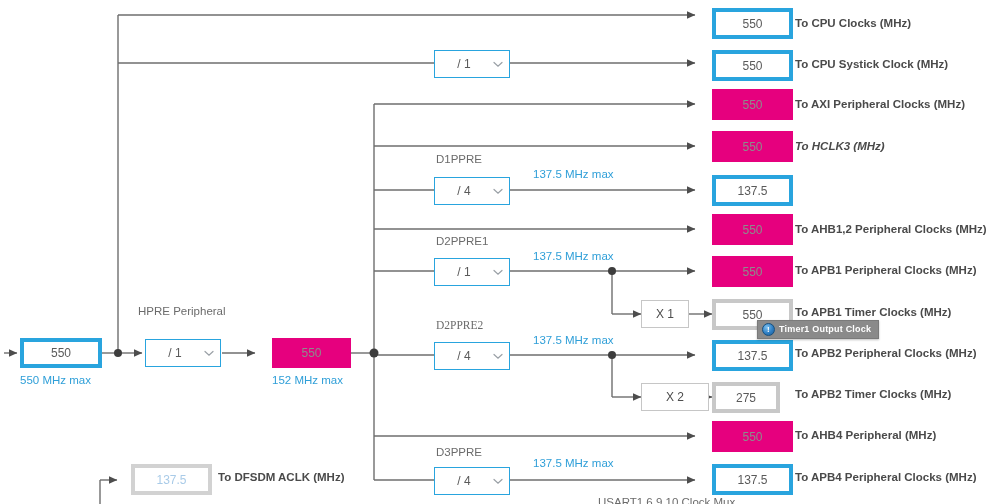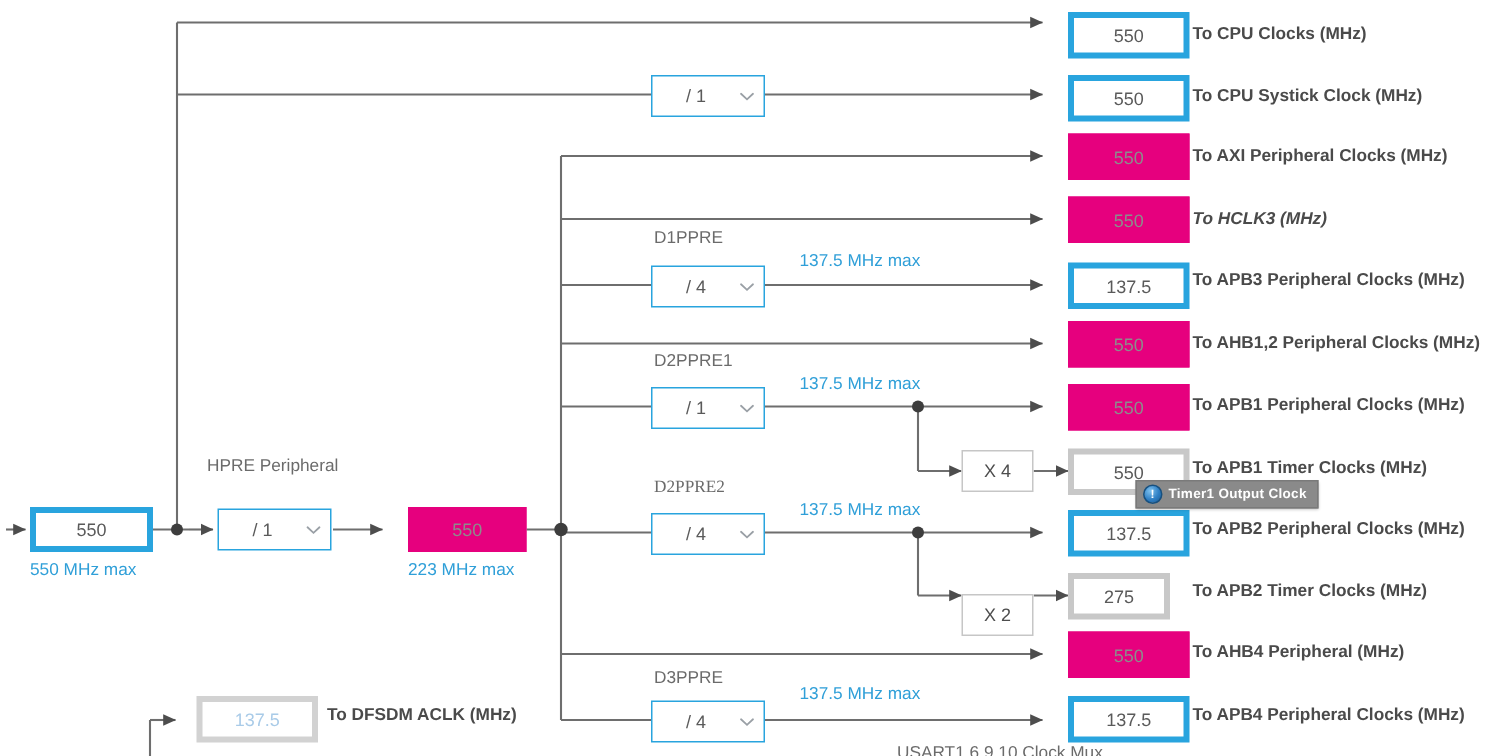--- a/index.html
+++ b/index.html
@@ -164,21 +164,21 @@
   <div class="ddl" style="left:145px;top:339px;width:76px;height:28px;">
     <span class="dval">/ 1</span>
     <span class="chev">
       <svg width="10" height="7" viewBox="0 0 10 7">
           <path d="M1 1.5 L5 5.2 L9 1.5" fill="none" stroke="#9aa0a6" stroke-width="1.2" stroke-linecap="round"></path>
         </svg>
     </span>
   </div>
 
   <div class="vbox pink" style="left:272px;top:338px;width:79px;height:30px;">550</div>
-  <div class="bluecap" style="left:272px;top:375px;">223 MHz max</div>
+  <div class="bluecap" style="left:272px;top:375px;">152 MHz max</div>
 
   <div class="ddl" style="left:434px;top:50px;width:76px;height:28px;">
     <span class="dval">/ 1</span>
     <span class="chev">
       <svg width="10" height="7" viewBox="0 0 10 7">
           <path d="M1 1.5 L5 5.2 L9 1.5" fill="none" stroke="#9aa0a6" stroke-width="1.2" stroke-linecap="round"></path>
         </svg>
     </span>
   </div>
 
@@ -219,37 +219,36 @@
   <div class="ddl" style="left:434px;top:467px;width:76px;height:28px;">
     <span class="dval">/ 4</span>
     <span class="chev">
       <svg width="10" height="7" viewBox="0 0 10 7">
           <path d="M1 1.5 L5 5.2 L9 1.5" fill="none" stroke="#9aa0a6" stroke-width="1.2" stroke-linecap="round"></path>
         </svg>
     </span>
   </div>
   <div class="maxlabel" style="left:533px;top:458px;">137.5 MHz max</div>
 
-  <div class="mbox" style="left:641px;top:300px;width:48px;height:28px;">X 4</div>
-  <div class="mbox" style="left:641px;top:396px;width:48px;height:28px;">X 2</div>
+  <div class="mbox" style="left:641px;top:300px;width:48px;height:28px;">X 1</div>
+  <div class="mbox" style="left:641px;top:383px;width:68px;height:28px;">X 2</div>
 
   <div class="vbox enabled" style="left:712px;top:8px;width:81px;height:31px;">550</div>
   <div class="olabel" style="left:795px;top:18px;">To CPU Clocks (MHz)</div>
 
   <div class="vbox enabled" style="left:712px;top:50px;width:81px;height:31px;">550</div>
   <div class="olabel" style="left:795px;top:59px;">To CPU Systick Clock (MHz)</div>
 
   <div class="vbox pink" style="left:712px;top:89px;width:81px;height:31px;">550</div>
   <div class="olabel" style="left:795px;top:99px;">To AXI Peripheral Clocks (MHz)</div>
 
   <div class="vbox pink" style="left:712px;top:131px;width:81px;height:31px;">550</div>
   <div class="olabel" style="left:795px;top:141px;font-style:italic;">To HCLK3 (MHz)</div>
 
   <div class="vbox enabled" style="left:712px;top:175px;width:81px;height:31px;">137.5</div>
-  <div class="olabel" style="left:795px;top:182px;">To APB3 Peripheral Clocks (MHz)</div>
 
   <div class="vbox pink" style="left:712px;top:214px;width:81px;height:31px;">550</div>
   <div class="olabel" style="left:795px;top:224px;">To AHB1,2 Peripheral Clocks (MHz)</div>
 
   <div class="vbox pink" style="left:712px;top:256px;width:81px;height:31px;">550</div>
   <div class="olabel" style="left:795px;top:265px;">To APB1 Peripheral Clocks (MHz)</div>
 
   <div class="vbox gray" style="left:712px;top:299px;width:81px;height:31px;">550</div>
   <div class="olabel" style="left:795px;top:307px;">To APB1 Timer Clocks (MHz)</div>
 

